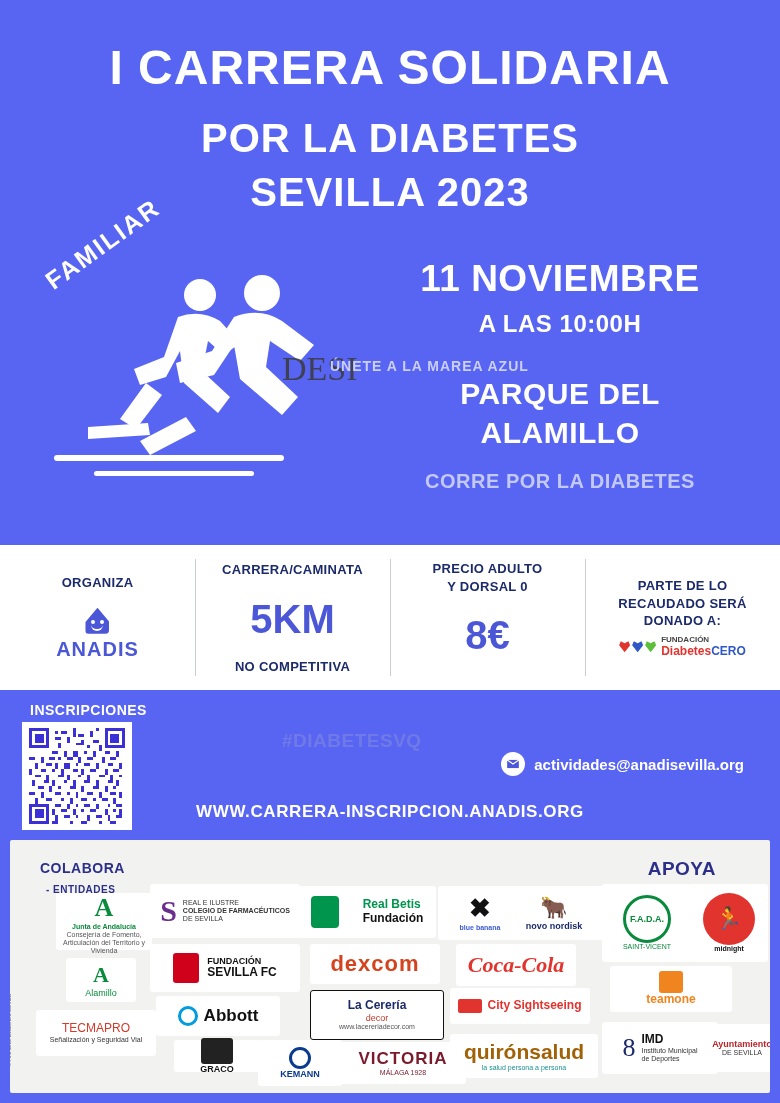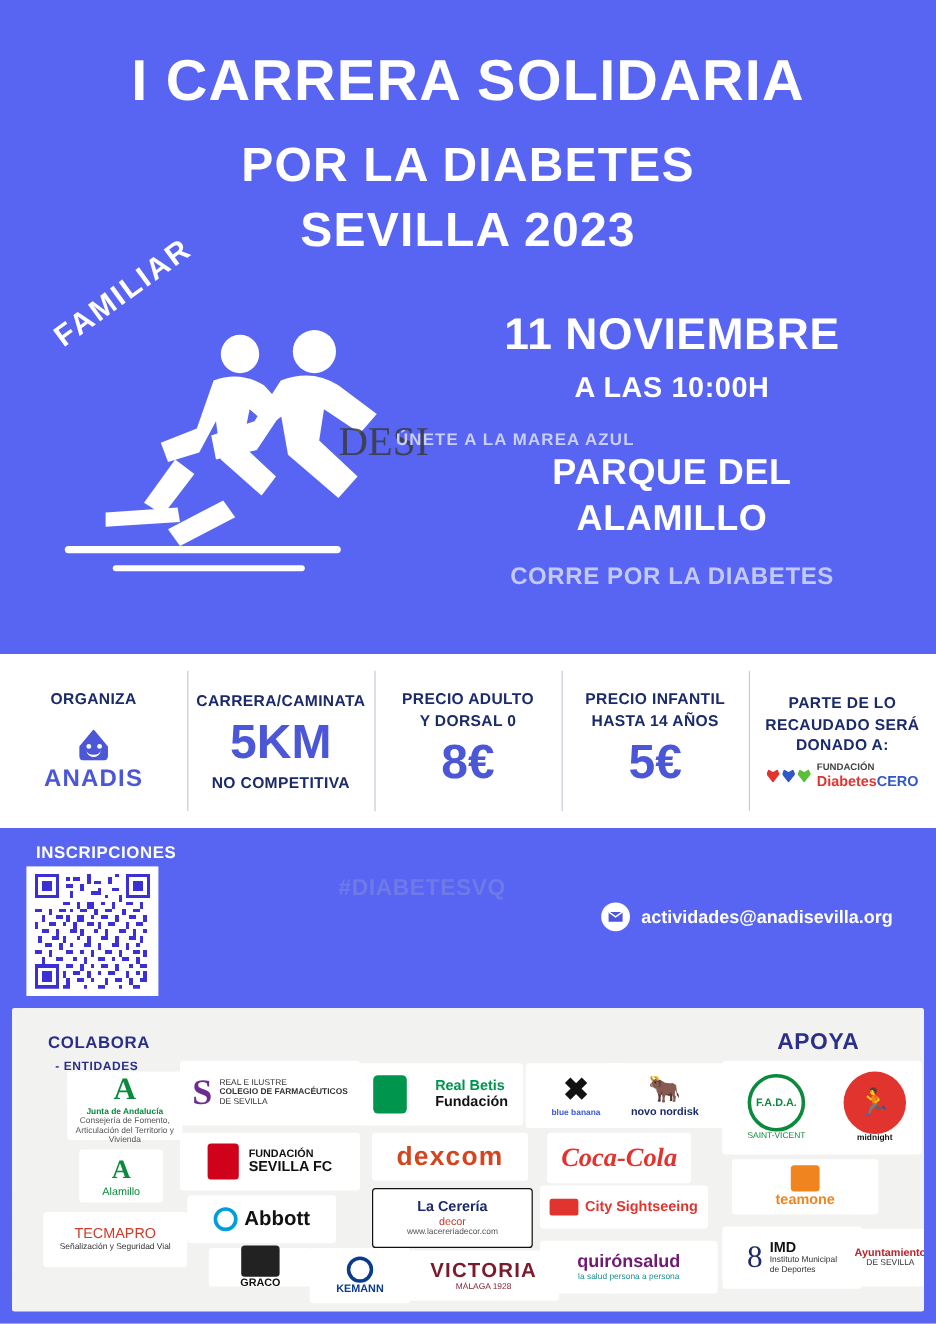--- a/index.html
+++ b/index.html
@@ -61,21 +61,21 @@
   .strip {
     position: absolute; top: 545px; left: 0; width: 780px; height: 145px;
     background: #fff; display: flex; align-items: stretch;
   }
   .cell { flex: 1; position: relative; display: flex; flex-direction: column;
           align-items: center; justify-content: center; padding: 8px 6px; text-align: center; }
   .cell + .cell::before {
     content: ""; position: absolute; left: 0; top: 14px; bottom: 14px; width: 1px; background: #c9cbd6;
   }
   .cell .label { color: #1b2a6b; font-weight: bold; font-size: 13px; line-height: 1.35; letter-spacing: .3px; }
-  .cell .big { color: #4b57d6; font-weight: bold; font-size: 40px; line-height: 1; margin: 6px 0; }
+  .cell .big { color: #4b57d6; font-weight: bold; font-size: 40px; line-height: 1; margin: 20px 0; }
   .cell .sub { color: #1b2a6b; font-weight: bold; font-size: 13px; letter-spacing: .3px; }
 
   .anadis { display: flex; flex-direction: column; align-items: center; margin-top: 6px; }
   .anadis .mark { width: 38px; height: 40px; position: relative; }
   .anadis .mark .body {
     position: absolute; left: 7px; top: 10px; width: 24px; height: 26px; border-radius: 4px;
     background: #4b57d6; clip-path: polygon(50% 0%, 100% 55%, 100% 100%, 0% 100%, 0% 55%);
   }
   .anadis .mark .eye1, .anadis .mark .eye2 {
     position: absolute; top: 22px; width: 4px; height: 4px; background: #fff; border-radius: 50%;
@@ -197,25 +197,20 @@
       <div class="big">5KM</div>
       <div class="sub">NO COMPETITIVA</div>
     </div>
 
     <div class="cell">
       <div class="label" style="white-space:pre-line">PRECIO ADULTO
 Y DORSAL 0</div>
       <div class="big">8€</div>
     </div>
 
-    <div class="cell">
-      <div class="label" style="white-space:pre-line">PRECIO INFANTIL
-HASTA 14 AÑOS</div>
-      <div class="big">5€</div>
-    </div>
 
     <div class="cell">
       <div class="label" style="white-space:pre-line">PARTE DE LO
 RECAUDADO SERÁ
 DONADO A:</div>
       <div class="dzero">
         <div class="hearts">
           <div class="h r"></div>
             <div class="h b"></div>
             <div class="h g"></div>
@@ -372,20 +367,21 @@
     <div class="mailrow">
       <span class="sicon">
         <svg width="14" height="14" viewBox="0 0 24 24" fill="#4b57d6">
             <path d="M2 5h20v14H2z" fill="#4b57d6"></path>
             <path d="M2 5l10 7 10-7" stroke="#fff" stroke-width="2" fill="none"></path>
           </svg>
       </span>
       <span class="txt">actividades@anadisevilla.org</span>
     </div>
 
+    <div class="web">WWW.CARRERA-INSCRIPCION.ANADIS.ORG</div>
   </div>
 
   <div class="sponsors">
     <div class="colabora">COLABORA</div>
     <div class="entidades">- ENTIDADES</div>
     <div class="apoya">APOYA</div>
     <div class="vside">© ANADIS Diabetes Sevilla</div>
 
     <div class="logo" style="left:46px; top:58px; width:96px; height:52px;">
       <div>
@@ -488,21 +484,21 @@
       <span style="font-size:22px;font-weight:bold;color:#e2342f;font-family:'Liberation Serif',serif;font-style:italic">Coca-Cola</span>
     </div>
     <div class="logo" style="left:440px; top:148px; width:140px; height:36px;">
       <div style="display:flex;align-items:center;gap:5px">
         <span style="width:24px;height:14px;background:#e2342f;border-radius:2px;display:inline-block"></span>
         <span class="md" style="color:#e2342f;font-weight:bold">City Sightseeing</span>
       </div>
     </div>
     <div class="logo" style="left:440px; top:194px; width:148px; height:44px;">
       <div>
-        <div class="md" style="color:#701a75;font-weight:bold;font-size:15px">quirónsalud</div>
+        <div class="md" style="color:#a16207;font-weight:bold;font-size:21px">quirónsalud</div>
         <div class="tiny" style="color:#1b8f8f">la salud persona a persona</div>
       </div>
     </div>
 
     <div class="logo" style="left:592px; top:44px; width:90px; height:78px;">
       <div>
         <div style="width:48px;height:48px;border:3px solid #0a8a3c;border-radius:50%;margin:0 auto;display:flex;align-items:center;justify-content:center">
           <span class="sm" style="color:#0a8a3c;font-weight:bold">F.A.D.A.</span>
         </div>
         <div class="tiny" style="color:#0a8a3c">SAINT-VICENT</div>

